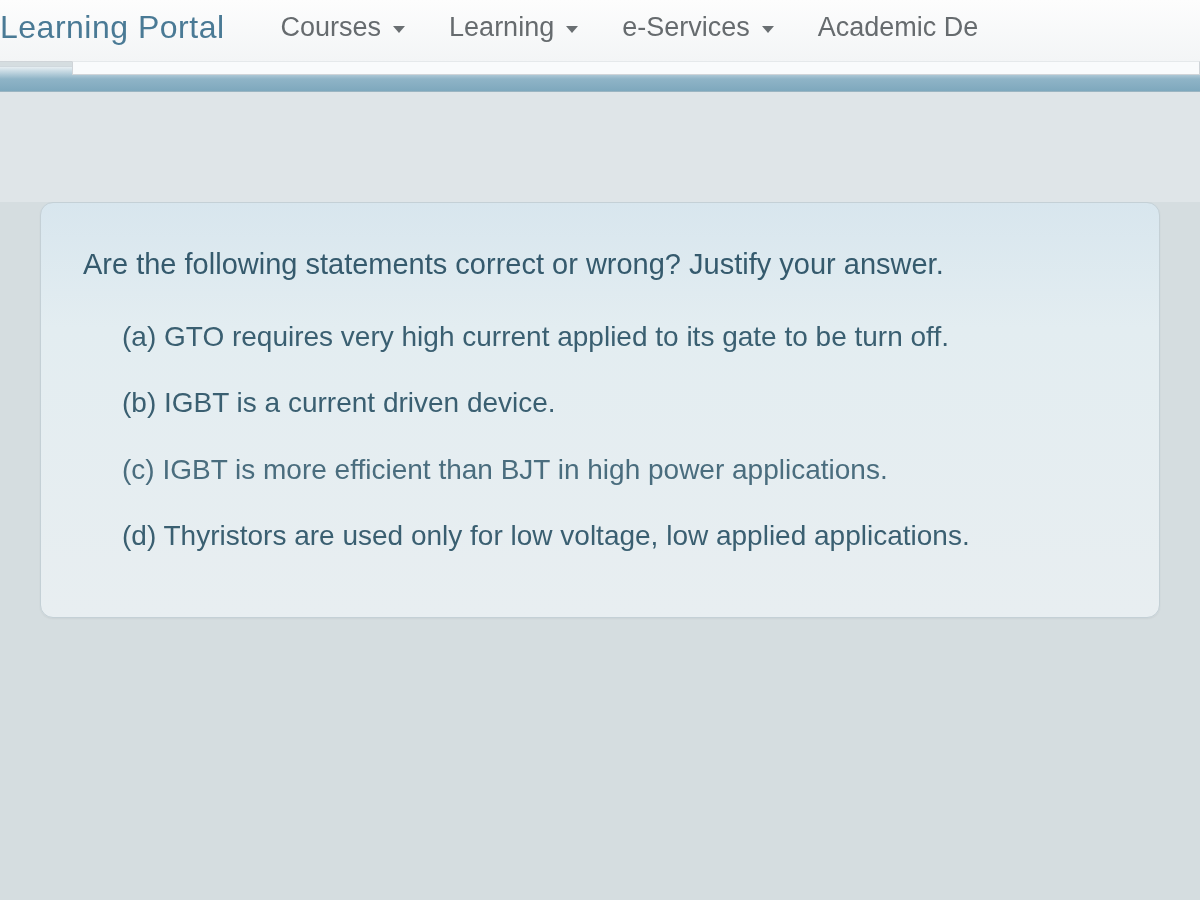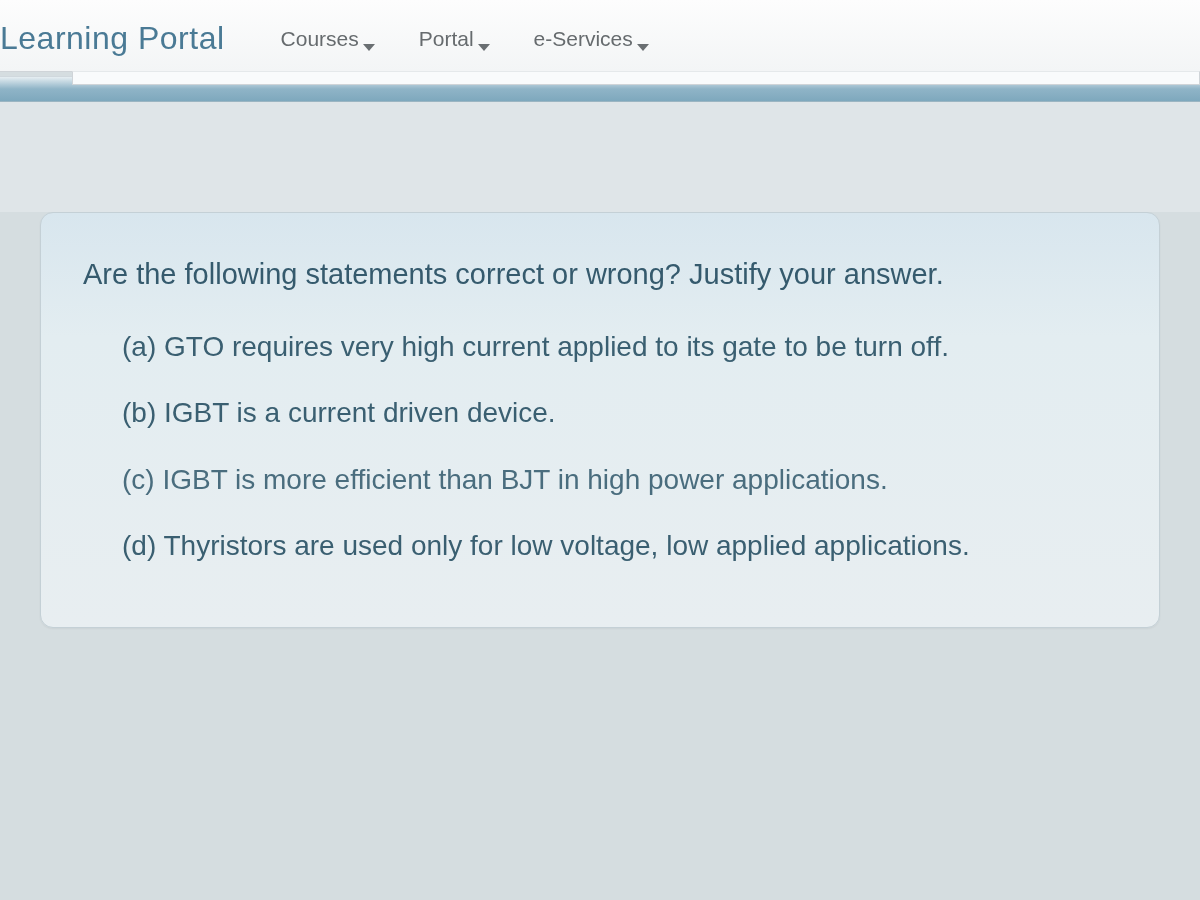--- a/index.html
+++ b/index.html
@@ -11,40 +11,40 @@
       font-family: "Segoe UI", Tahoma, Geneva, Verdana, sans-serif;
       background: #d5dde0;
       width: 1200px;
       height: 900px;
       overflow: hidden;
       position: relative;
     }
     .navbar {
       background: linear-gradient(to bottom, #fdfdfd, #f3f5f6);
       border-bottom: 1px solid #cfd4d8;
-      padding: 20px 0 14px 0;
+      padding: 8px 0 14px 0;
       display: flex;
       align-items: center;
       gap: 28px;
       width: 100%;
     }
     .navbar-brand {
       color: #4a7a95;
       font-size: 32px;
       font-weight: 400;
       padding-left: 0;
       margin-right: 20px;
       letter-spacing: 0.5px;
     }
     .nav-item {
       display: inline-flex;
-      align-items: flex-end;
-      gap: 4px;
+      align-items: center;
+      gap: 12px;
       color: #666b6e;
-      font-size: 21px;
+      font-size: 27px;
       cursor: pointer;
       padding: 4px 8px;
     }
     .caret {
       width: 0;
       height: 0;
       border-left: 6px solid transparent;
       border-right: 6px solid transparent;
       border-top: 7px solid #6a6f72;
       margin-top: 4px;
@@ -106,29 +106,32 @@
 
 <div class="navbar">
   <span class="navbar-brand">Learning Portal</span>
 
   <span class="nav-item">
     <span>Courses</span>
     <span class="caret"></span>
   </span>
 
   <span class="nav-item">
-    <span>Portal</span>
+    <span>Learning</span>
     <span class="caret"></span>
   </span>
 
   <span class="nav-item">
     <span>e-Services</span>
     <span class="caret"></span>
   </span>
 
+  <span class="nav-item">
+    <span>Academic De</span>
+  </span>
 </div>
 
 <div class="sub-bar">
   <div class="sub-bar-inner"></div>
 </div>
 
 <div class="content-gap"></div>
 
 <div class="question-card">
   <p class="question-prompt">Are the following statements correct or wrong? Justify your answer.</p>

